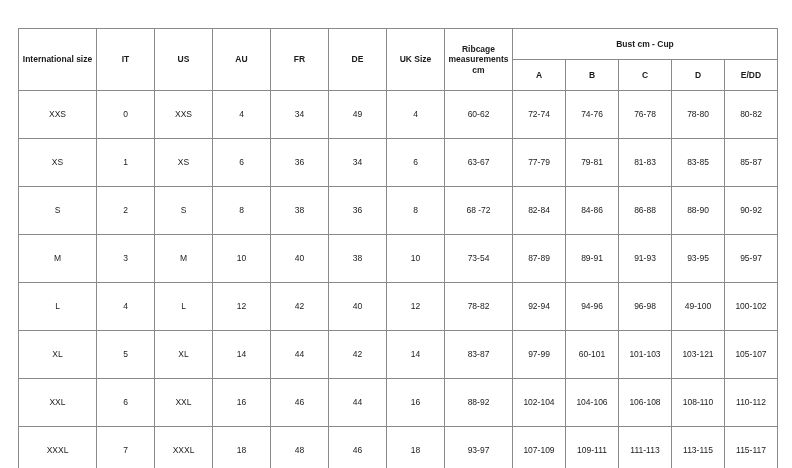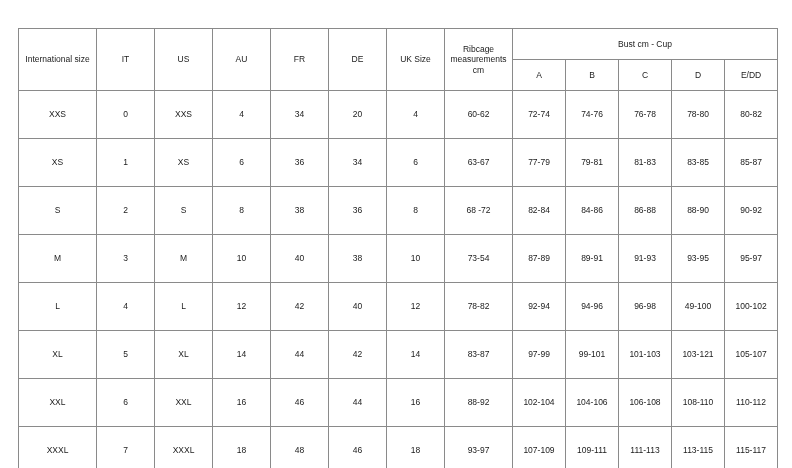--- a/index.html
+++ b/index.html
@@ -28,20 +28,21 @@
     text-align: center;
     vertical-align: middle;
     font-weight: normal;
     font-size: 8.5px;
     color: #1a1a1a;
     padding: 2px 1px;
     line-height: 1.25;
   }
   table.size-table thead th {
     height: 26px;
+    font-weight: bold;
   }
   table.size-table thead th.tall {
     height: 56px;
   }
   table.size-table tbody td {
     height: 43px;
   }
   .bust-group-label {
     font-size: 8.5px;
     margin-left: 7px;
@@ -87,21 +88,21 @@
         <th>E/DD</th>
       </tr>
     </thead>
     <tbody>
       <tr>
         <td>XXS</td>
         <td>0</td>
         <td>XXS</td>
         <td>4</td>
         <td>34</td>
-        <td>20</td>
+        <td>49</td>
         <td>4</td>
         <td>60-62</td>
         <td>72-74</td>
         <td>74-76</td>
         <td>76-78</td>
         <td>78-80</td>
         <td>80-82</td>
       </tr>
       <tr>
         <td>XS</td>
@@ -166,21 +167,21 @@
       <tr>
         <td>XL</td>
         <td>5</td>
         <td>XL</td>
         <td>14</td>
         <td>44</td>
         <td>42</td>
         <td>14</td>
         <td>83-87</td>
         <td>97-99</td>
-        <td>99-101</td>
+        <td>60-101</td>
         <td>101-103</td>
         <td>103-121</td>
         <td>105-107</td>
       </tr>
       <tr>
         <td>XXL</td>
         <td>6</td>
         <td>XXL</td>
         <td>16</td>
         <td>46</td>

